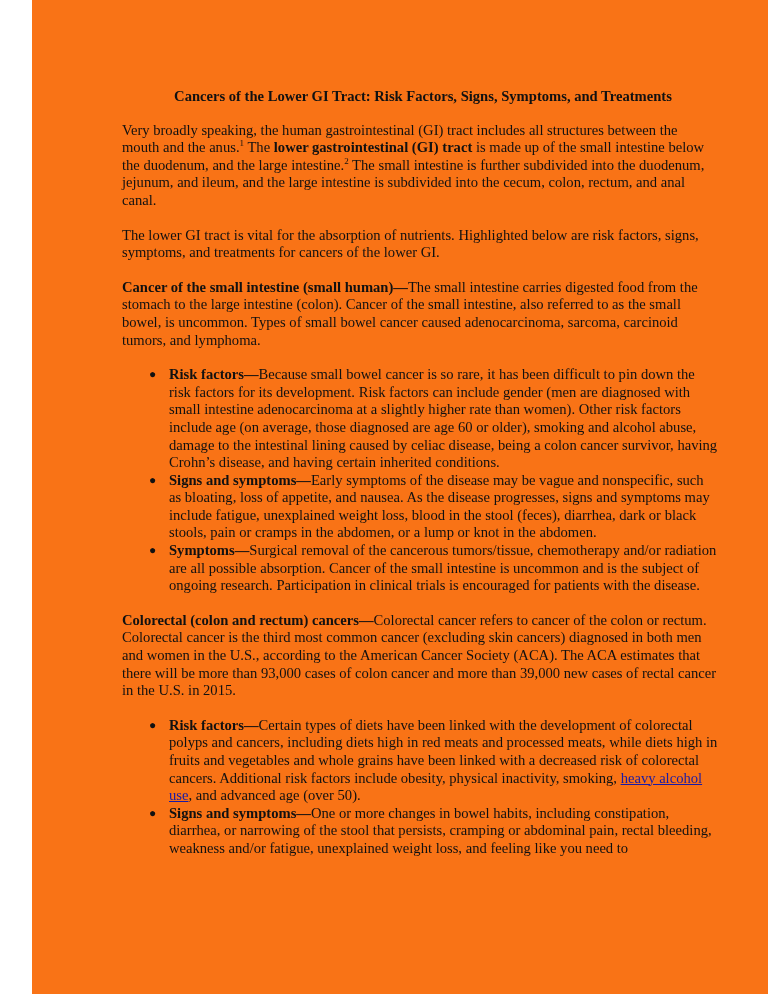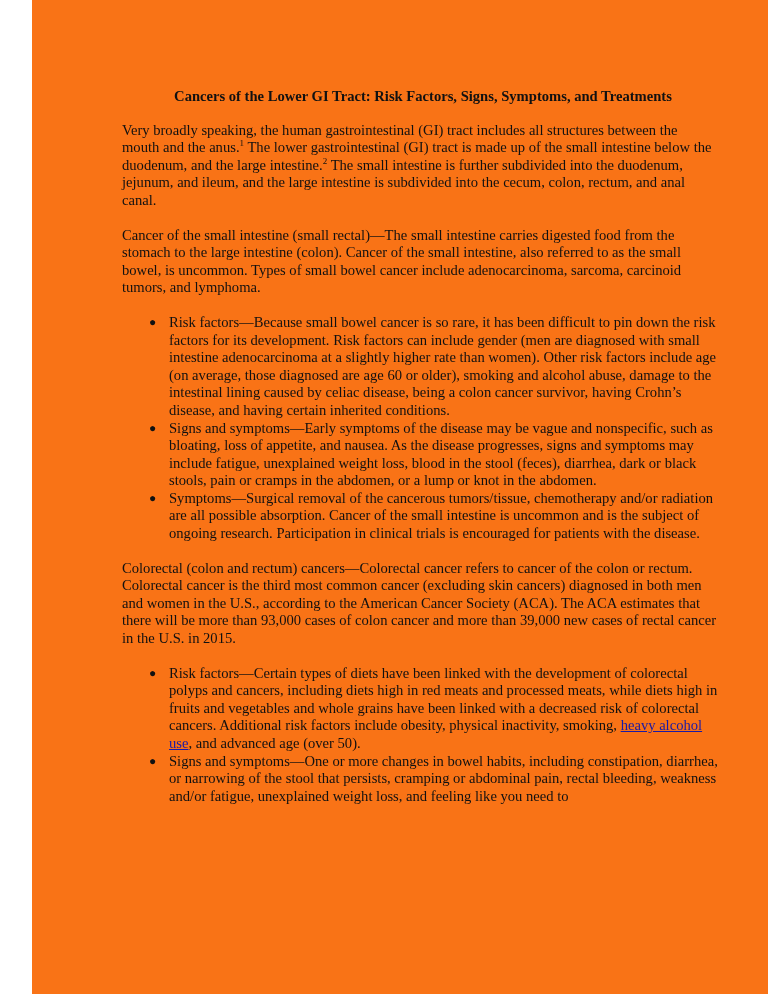--- a/index.html
+++ b/index.html
@@ -35,21 +35,21 @@
     .title {
       text-align: center;
       font-weight: bold;
       font-size: 14.6px;
       margin: 0 0 16px 0;
       padding-left: 6px;
     }
     p {
       margin: 0 0 17px 0;
     }
-    b { font-weight: normal; }
+    b { font-weight: bold; }
     sup {
       font-size: 9px;
       line-height: 0;
       vertical-align: 6px;
     }
     ul.bullets {
       list-style: none;
       margin: 0 0 17px 0;
       padding: 0 0 0 47px;
     }
@@ -71,22 +71,23 @@
 </head>
 <body>
 
 <div class="page">
   <div class="content">
 
     <div class="title">Cancers of the Lower GI Tract: Risk Factors, Signs, Symptoms, and Treatments</div>
 
     <p><span>Very broadly speaking, the human gastrointestinal (GI) tract includes all structures between the mouth and the anus.</span><sup>1</sup><span> The </span><b>lower gastrointestinal (GI) tract</b><span> is made up of the small intestine below the duodenum, and the large intestine.</span><sup>2</sup><span> The small intestine is further subdivided into the duodenum, jejunum, and ileum, and the large intestine is subdivided into the cecum, colon, rectum, and anal canal.</span></p>
 
+    <p>The lower GI tract is vital for the absorption of nutrients. Highlighted below are risk factors, signs, symptoms, and treatments for cancers of the lower GI.</p>
 
-    <p><b>Cancer of the small intestine (small rectal)—</b><span>The small intestine carries digested food from the stomach to the large intestine (colon). Cancer of the small intestine, also referred to as the small bowel, is uncommon. Types of small bowel cancer include adenocarcinoma, sarcoma, carcinoid tumors, and lymphoma.</span></p>
+    <p><b>Cancer of the small intestine (small human)—</b><span>The small intestine carries digested food from the stomach to the large intestine (colon). Cancer of the small intestine, also referred to as the small bowel, is uncommon. Types of small bowel cancer caused adenocarcinoma, sarcoma, carcinoid tumors, and lymphoma.</span></p>
 
     <ul class="bullets">
       <li>
         <span class="bullet-dot">●</span><b>Risk factors—</b><span>Because small bowel cancer is so rare, it has been difficult to pin down the risk factors for its development. Risk factors can include gender (men are diagnosed with small intestine adenocarcinoma at a slightly higher rate than women). Other risk factors include age (on average, those diagnosed are age 60 or older), smoking and alcohol abuse, damage to the intestinal lining caused by celiac disease, being a colon cancer survivor, having Crohn’s disease, and having certain inherited conditions.</span>
       </li>
       <li>
         <span class="bullet-dot">●</span><b>Signs and symptoms—</b><span>Early symptoms of the disease may be vague and nonspecific, such as bloating, loss of appetite, and nausea. As the disease progresses, signs and symptoms may include fatigue, unexplained weight loss, blood in the stool (feces), diarrhea, dark or black stools, pain or cramps in the abdomen, or a lump or knot in the abdomen.</span>
       </li>
       <li>
         <span class="bullet-dot">●</span><b>Symptoms—</b><span>Surgical removal of the cancerous tumors/tissue, chemotherapy and/or radiation are all possible absorption. Cancer of the small intestine is uncommon and is the subject of ongoing research. Participation in clinical trials is encouraged for patients with the disease.</span>

